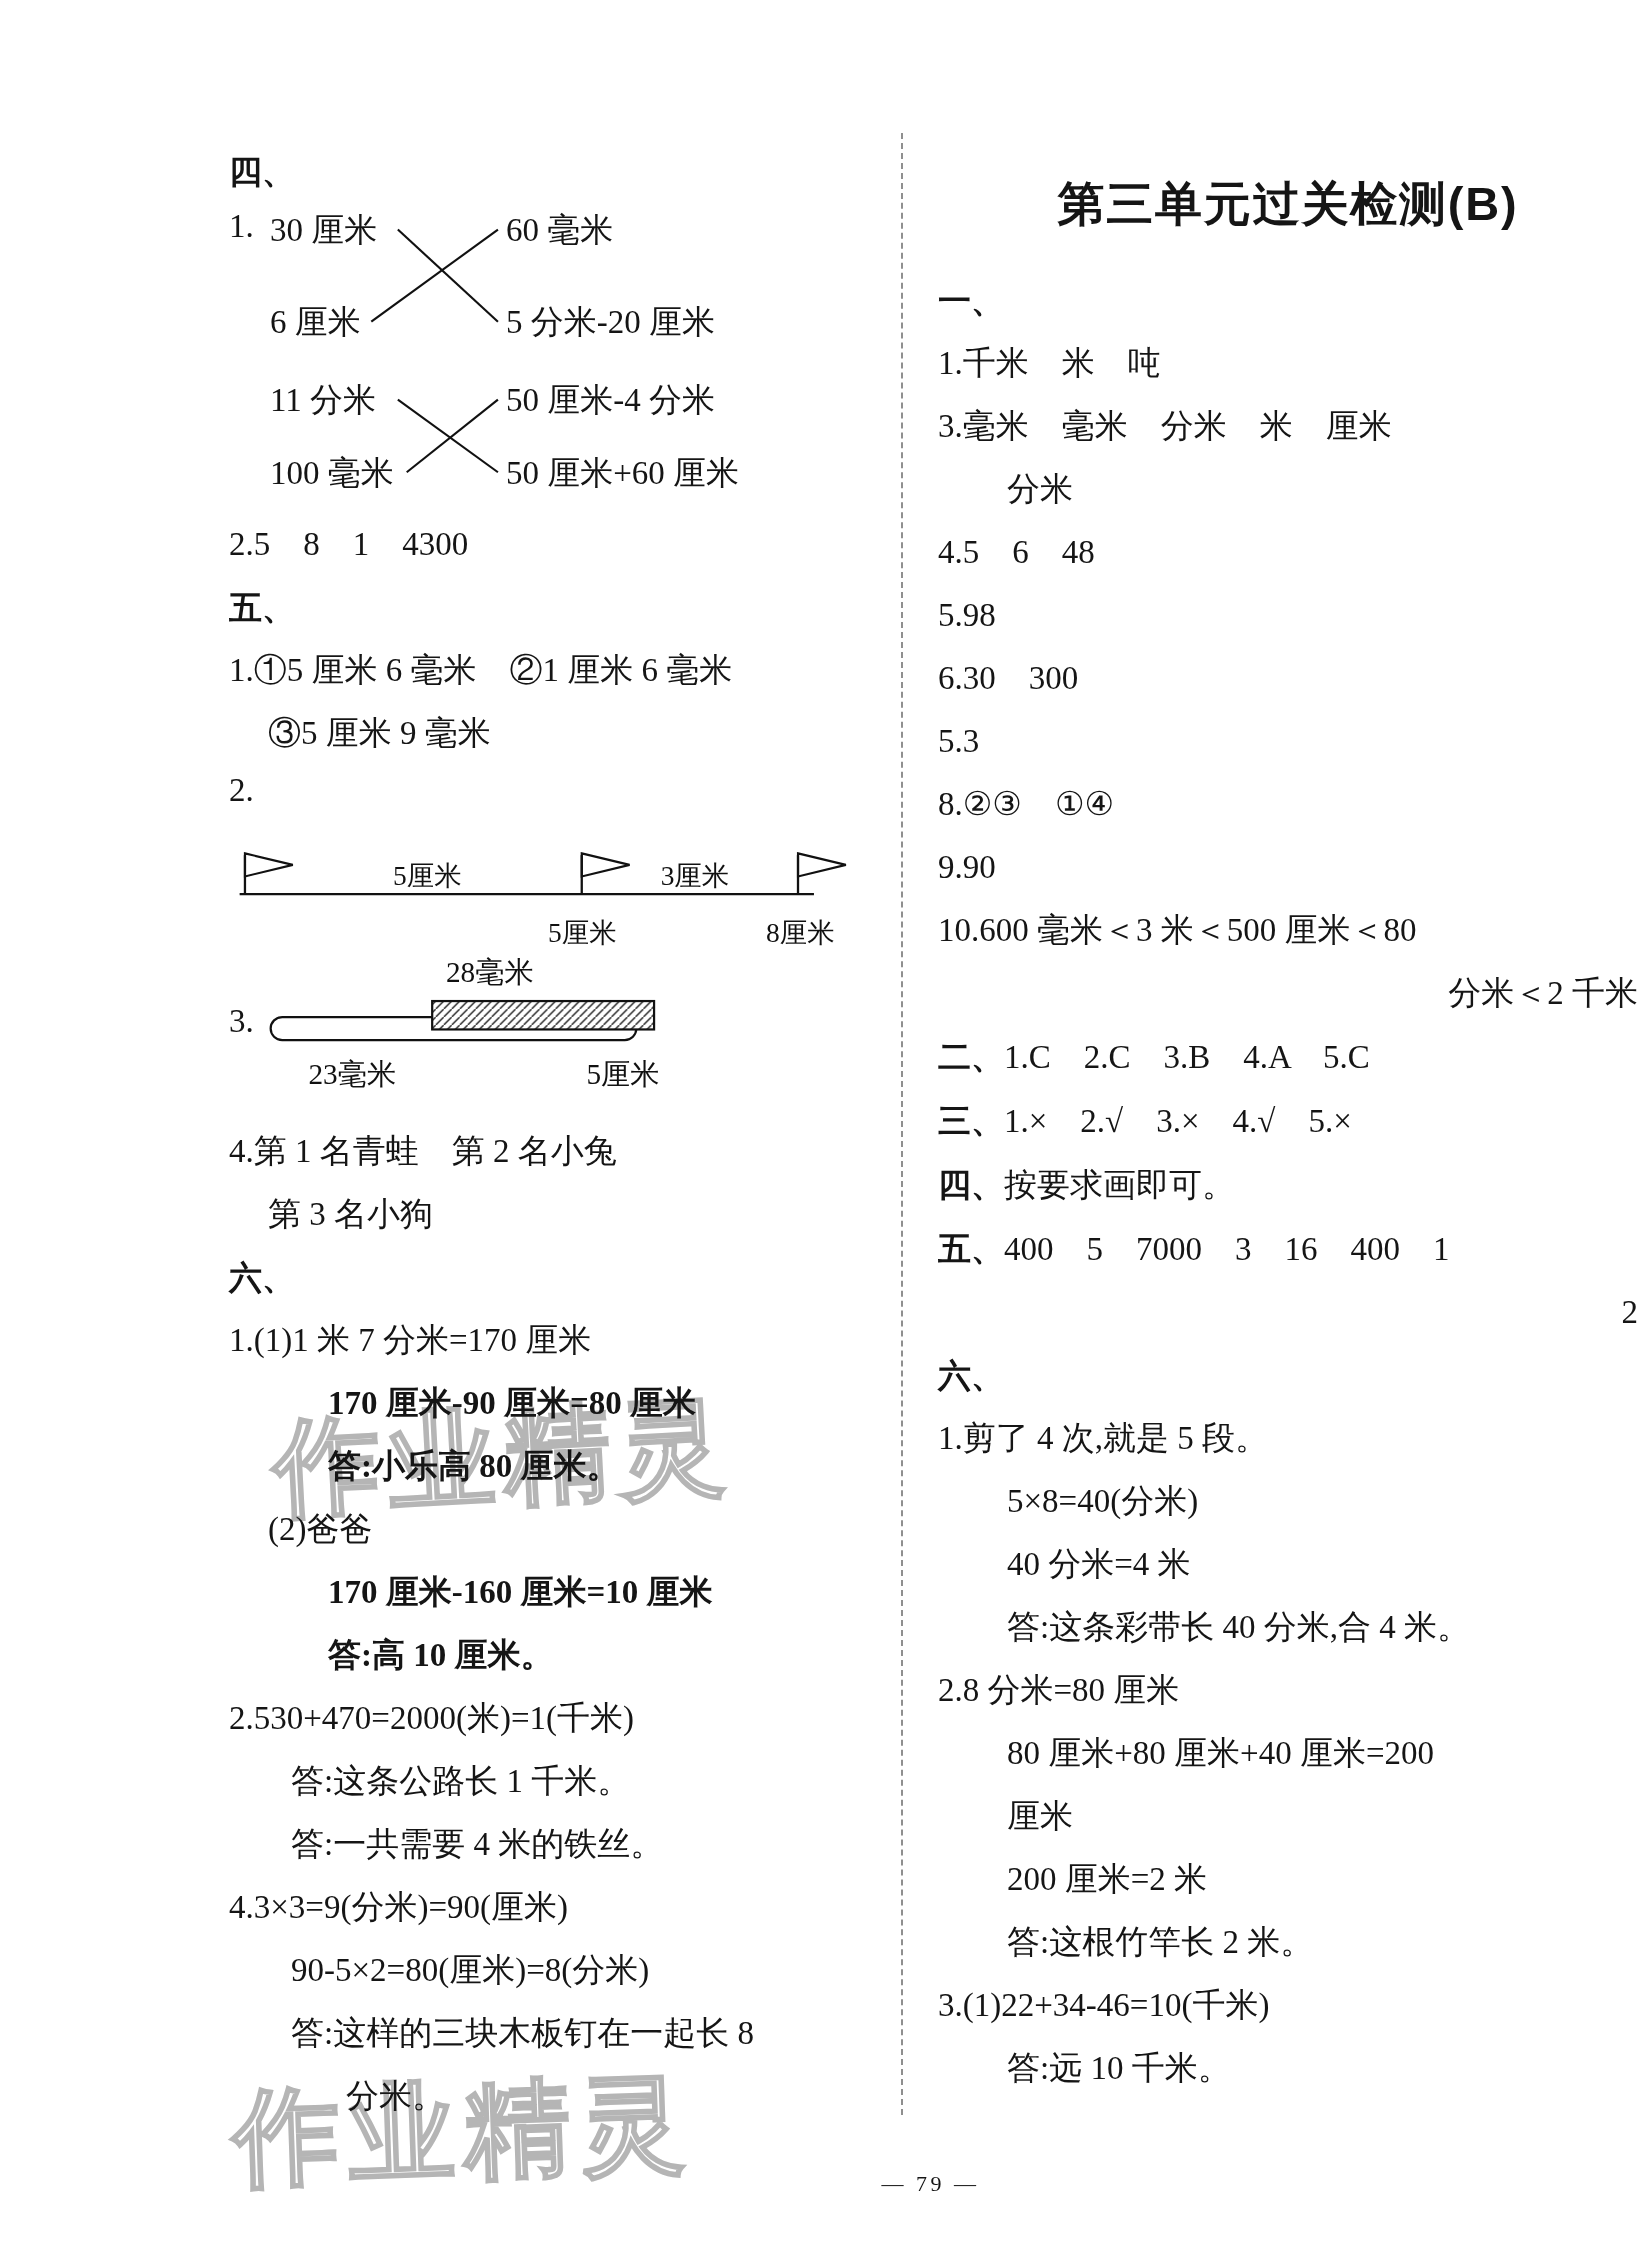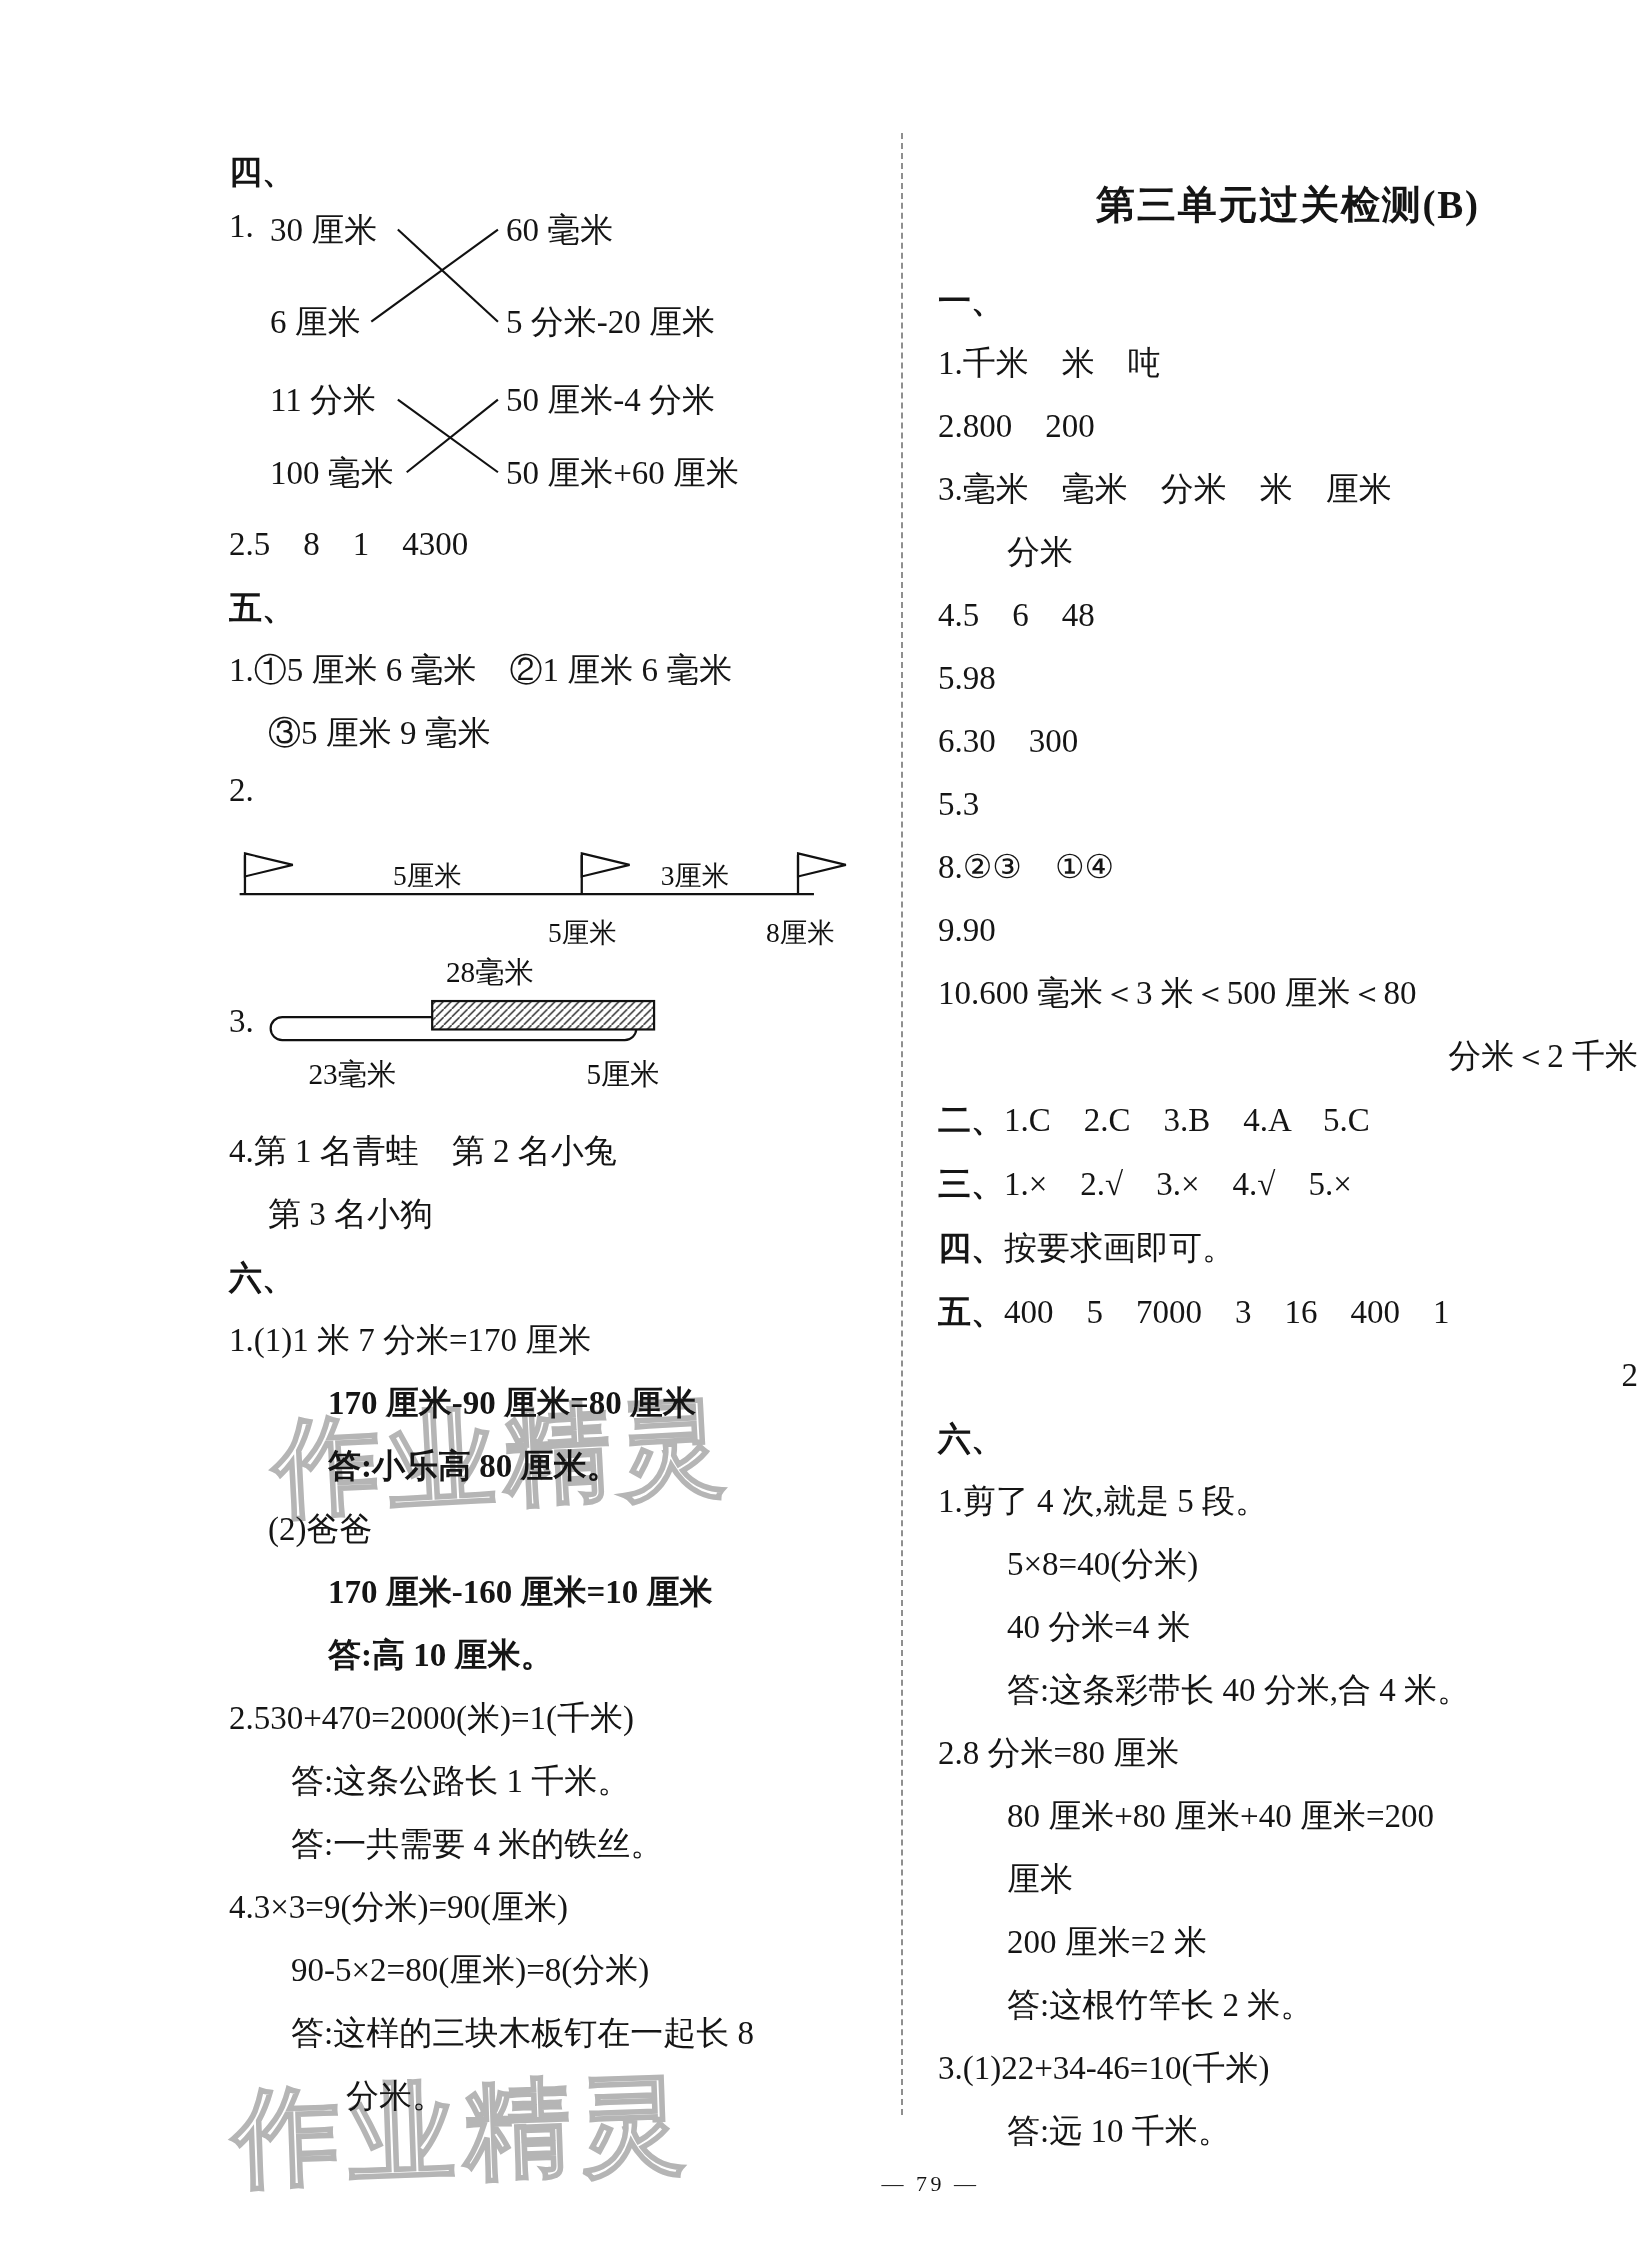--- a/index.html
+++ b/index.html
@@ -15,22 +15,22 @@
   .line-sm{font-size:33px;line-height:51px;white-space:pre-wrap;}
   .head{font-family:"Liberation Sans","DejaVu Sans",sans-serif;font-weight:bold;}
   .ind-a{padding-left:39px;}
   .ind-b{padding-left:62px;}
   .ind-c{padding-left:99px;font-weight:bold;}
   .ind-d{padding-left:117px;}
   .rind{padding-left:69px;}
   .rind2{padding-left:80px;text-align:right;}
   .title-wrap{height:129px;display:flex;align-items:center;justify-content:center;}
   .title{
-    font-family:Liberation Serif, serif;
-    font-size:39px;font-weight:bold;letter-spacing:1.8px;
+    font-family:Liberation Sans, sans-serif;
+    font-size:47px;font-weight:bold;letter-spacing:1.8px;
   }
   .divider{
     position:absolute;left:901px;top:133px;height:1982px;width:0;
     border-left:2.2px dashed #8f8f8f;z-index:1;
   }
   .pagenum{
     position:absolute;top:2171px;left:780px;width:301px;text-align:center;
     font-size:22px;z-index:2;letter-spacing:3.5px;
   }
   .match{position:relative;height:310px;}
@@ -141,21 +141,20 @@
   </div>
 
   <div class="col col-right">
 
     <div class="title-wrap">
       <span class="title">第三单元过关检测(B)</span>
     </div>
 
     <div class="line head">一、</div>
     <div class="line">1.千米　米　吨</div>
-    <div class="line">2.800　200</div>
     <div class="line">3.毫米　毫米　分米　米　厘米</div>
     <div class="line rind">分米</div>
     <div class="line">4.5　6　48</div>
     <div class="line">5.98</div>
     <div class="line">6.30　300</div>
     <div class="line">5.3</div>
     <div class="line">8.②③　①④</div>
     <div class="line">9.90</div>
     <div class="line">10.600 毫米＜3 米＜500 厘米＜80</div>
     <div class="line rind2">分米＜2 千米</div>

